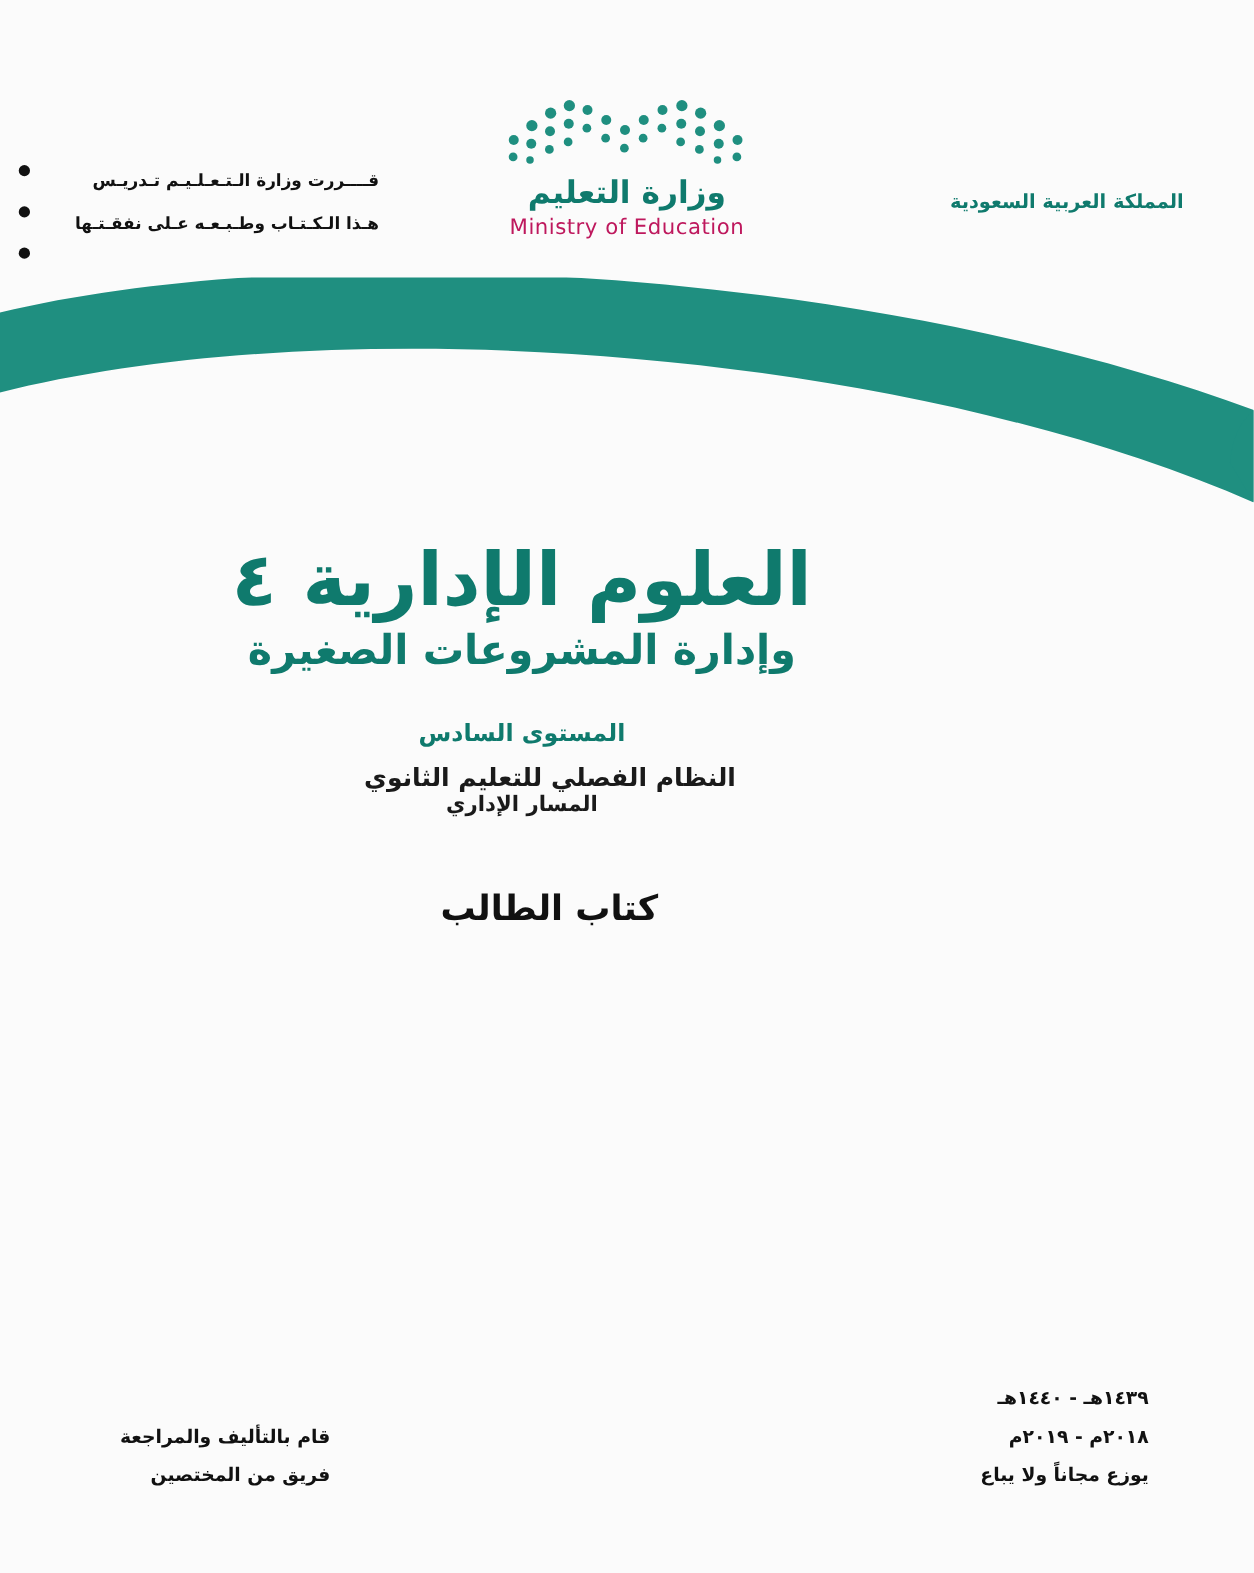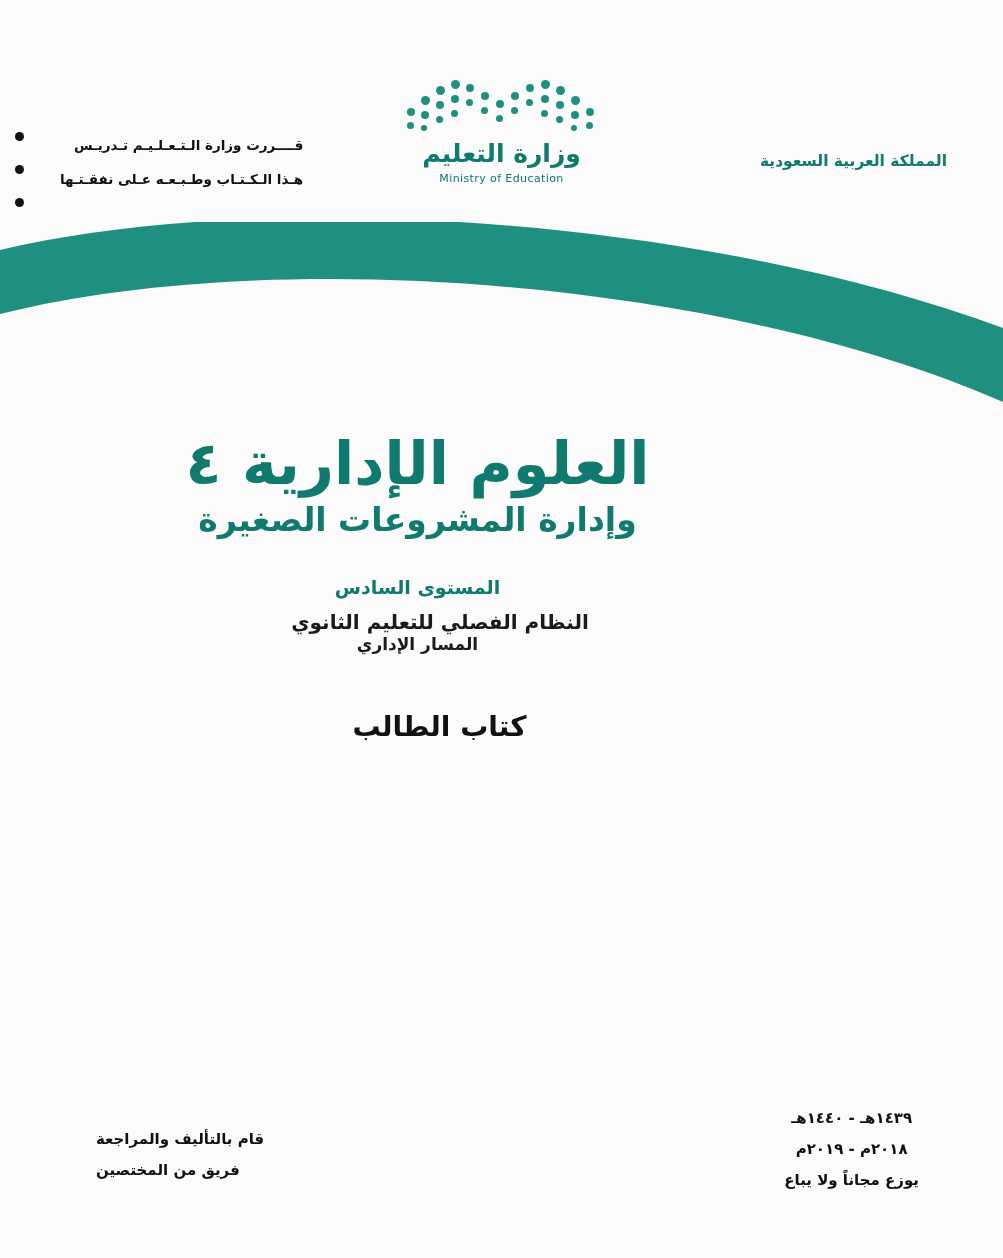--- a/index.html
+++ b/index.html
@@ -68,22 +68,22 @@
   .ministry-name {
     color: #0f7a6d;
     font-size: 25px;
     font-weight: bold;
     letter-spacing: 1px;
     line-height: 1.1;
     white-space: nowrap;
     text-align: center;
   }
   .ministry-en {
-    color: #0f766e;
-    font-size: 11px;
+    color: #be185d;
+    font-size: 17px;
     margin-top: 4px;
     direction: ltr;
     letter-spacing: 0.4px;
   }
 
   
   .decision {
     position: absolute;
     top: 128px;
     left: 60px;
@@ -175,32 +175,31 @@
     font-weight: bold;
     margin-top: 56px;
     padding-left: 44px;
   }
 
   
   .footer-right {
     position: absolute;
     bottom: 62px;
     right: 84px;
-    text-align: center;
     color: #111111;
     font-size: 15px;
     font-weight: bold;
     line-height: 31px;
     direction: rtl;
   }
   .footer-left {
     position: absolute;
-    bottom: 72px;
+    bottom: 62px;
     left: 96px;
-    text-align: left;
+    text-align: right;
     color: #111111;
     font-size: 15px;
     font-weight: bold;
     line-height: 31px;
     direction: rtl;
   }
 </style>
 </head>
 <body>
 

